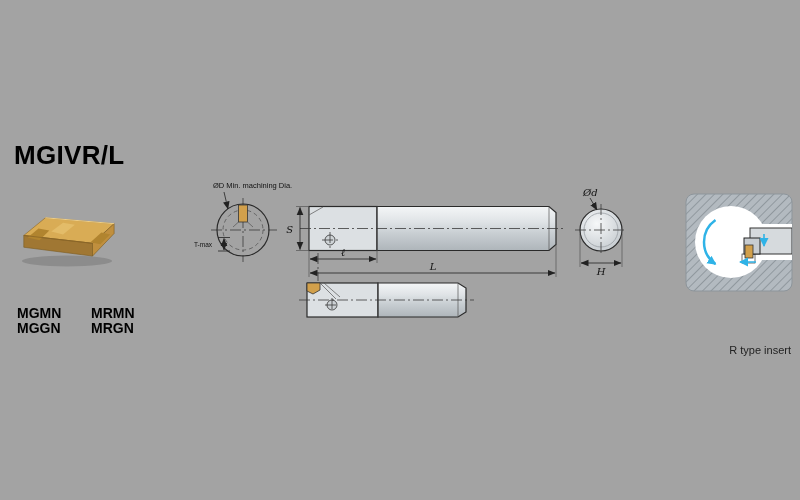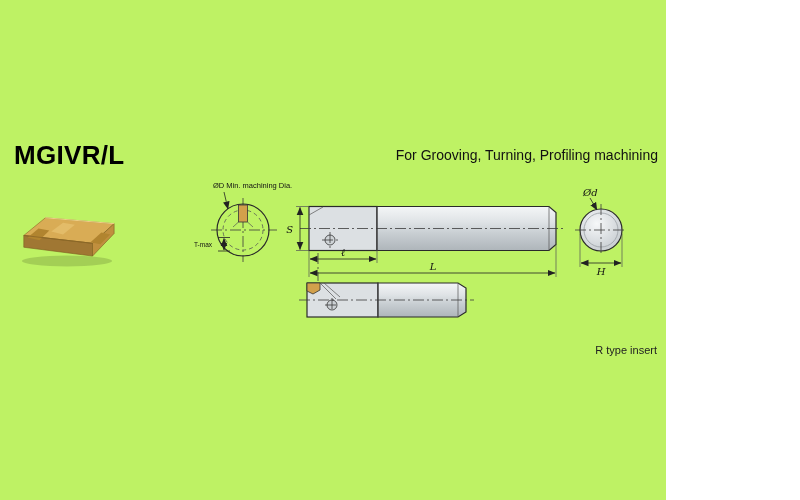--- a/index.html
+++ b/index.html
@@ -1,17 +1,17 @@
 <!DOCTYPE html>
 <html><head>
 <meta charset="utf-8">
 <style>
   *{margin:0;padding:0;box-sizing:border-box}
   html,body{background:#fff}
-  .page{position:relative;width:666px;height:500px;background:#bef264;overflow:hidden;
+  .page{position:relative;width:800px;height:500px;background:#a3a3a3;overflow:hidden;
         font-family:"Liberation Sans",sans-serif;color:#000}
   .title{position:absolute;left:14px;top:140px;font-size:26px;font-weight:700;letter-spacing:.3px}
   .subtitle{position:absolute;right:8px;top:147px;font-size:14px;color:#111}
   .codes{position:absolute;left:17px;top:306px;display:grid;grid-template-columns:74px auto;
          font-size:14px;font-weight:700;line-height:15px}
   .caption{position:absolute;right:9px;top:344px;font-size:11px;color:#222}
   .insert-photo{position:absolute;left:12px;top:196px;width:108px;height:74px}
   .drawing{position:absolute;left:0;top:0;width:800px;height:500px}
   .ol{stroke:#2a2a2a;stroke-width:1.2;fill:none}
   .thin{stroke:#555;stroke-width:.7;fill:none}
@@ -20,36 +20,41 @@
   .dim{font-family:"DejaVu Serif",serif;font-style:italic;font-size:10px;fill:#111}
   .small-label{font-family:"Liberation Sans",sans-serif;font-size:7.5px;fill:#111}
   .tiny-label{font-family:"Liberation Sans",sans-serif;font-size:6.5px;fill:#111}
 </style>
 </head>
 <body>
 
 <div class="page">
 
   <div class="title">MGIVR/L</div>
-  <div class="subtitle">For Grooving, Turning, Profiling machining</div>
 
   <svg class="insert-photo" viewBox="0 0 110 75">
     <ellipse cx="56" cy="66" rx="46" ry="5.5" fill="rgba(0,0,0,0.14)"></ellipse>
     <g>
       <polygon points="12,40 34,22 104,28 82,48" fill="#D9AC55" stroke="#8a6526" stroke-width="0.6"></polygon>
       <polygon points="12,40 82,48 82,61 12,52" fill="#A07733" stroke="#7c5a1f" stroke-width="0.6"></polygon>
       <polygon points="82,48 104,28 104,38 82,61" fill="#C08F3E" stroke="#7c5a1f" stroke-width="0.6"></polygon>
       <polygon points="16,42 27,33 38,35 28,45" fill="#B1842F"></polygon>
       <polygon points="80,47 91,37 100,39 90,49" fill="#B1842F"></polygon>
       <polygon points="40,36 52,27 64,29 52,39" fill="#E3BC69"></polygon>
       <line x1="34" y1="22" x2="104" y2="28" stroke="#F0D08A" stroke-width="1"></line>
       <line x1="12" y1="40" x2="82" y2="48" stroke="#8a6526" stroke-width="0.8"></line>
     </g>
   </svg>
 
+  <div class="codes">
+    <span>MGMN</span>
+    <span>MRMN</span>
+    <span>MGGN</span>
+    <span>MRGN</span>
+  </div>
 
   <svg class="drawing" viewBox="0 0 800 500">
     <defs>
       <marker id="dimArr" markerUnits="userSpaceOnUse" markerWidth="8" markerHeight="8" refX="7.5" refY="4" orient="auto-start-reverse">
         <path d="M0,0.7 L8,4 L0,7.3 z" fill="#222"></path>
       </marker>
       <marker id="blueArr" markerUnits="userSpaceOnUse" markerWidth="10" markerHeight="10" refX="8" refY="4.5" orient="auto-start-reverse">
         <path d="M0,0 L9,4.5 L0,9 z" fill="#2FB3E7"></path>
       </marker>
       <linearGradient id="steelV" x1="0" y1="0" x2="0" y2="1">

